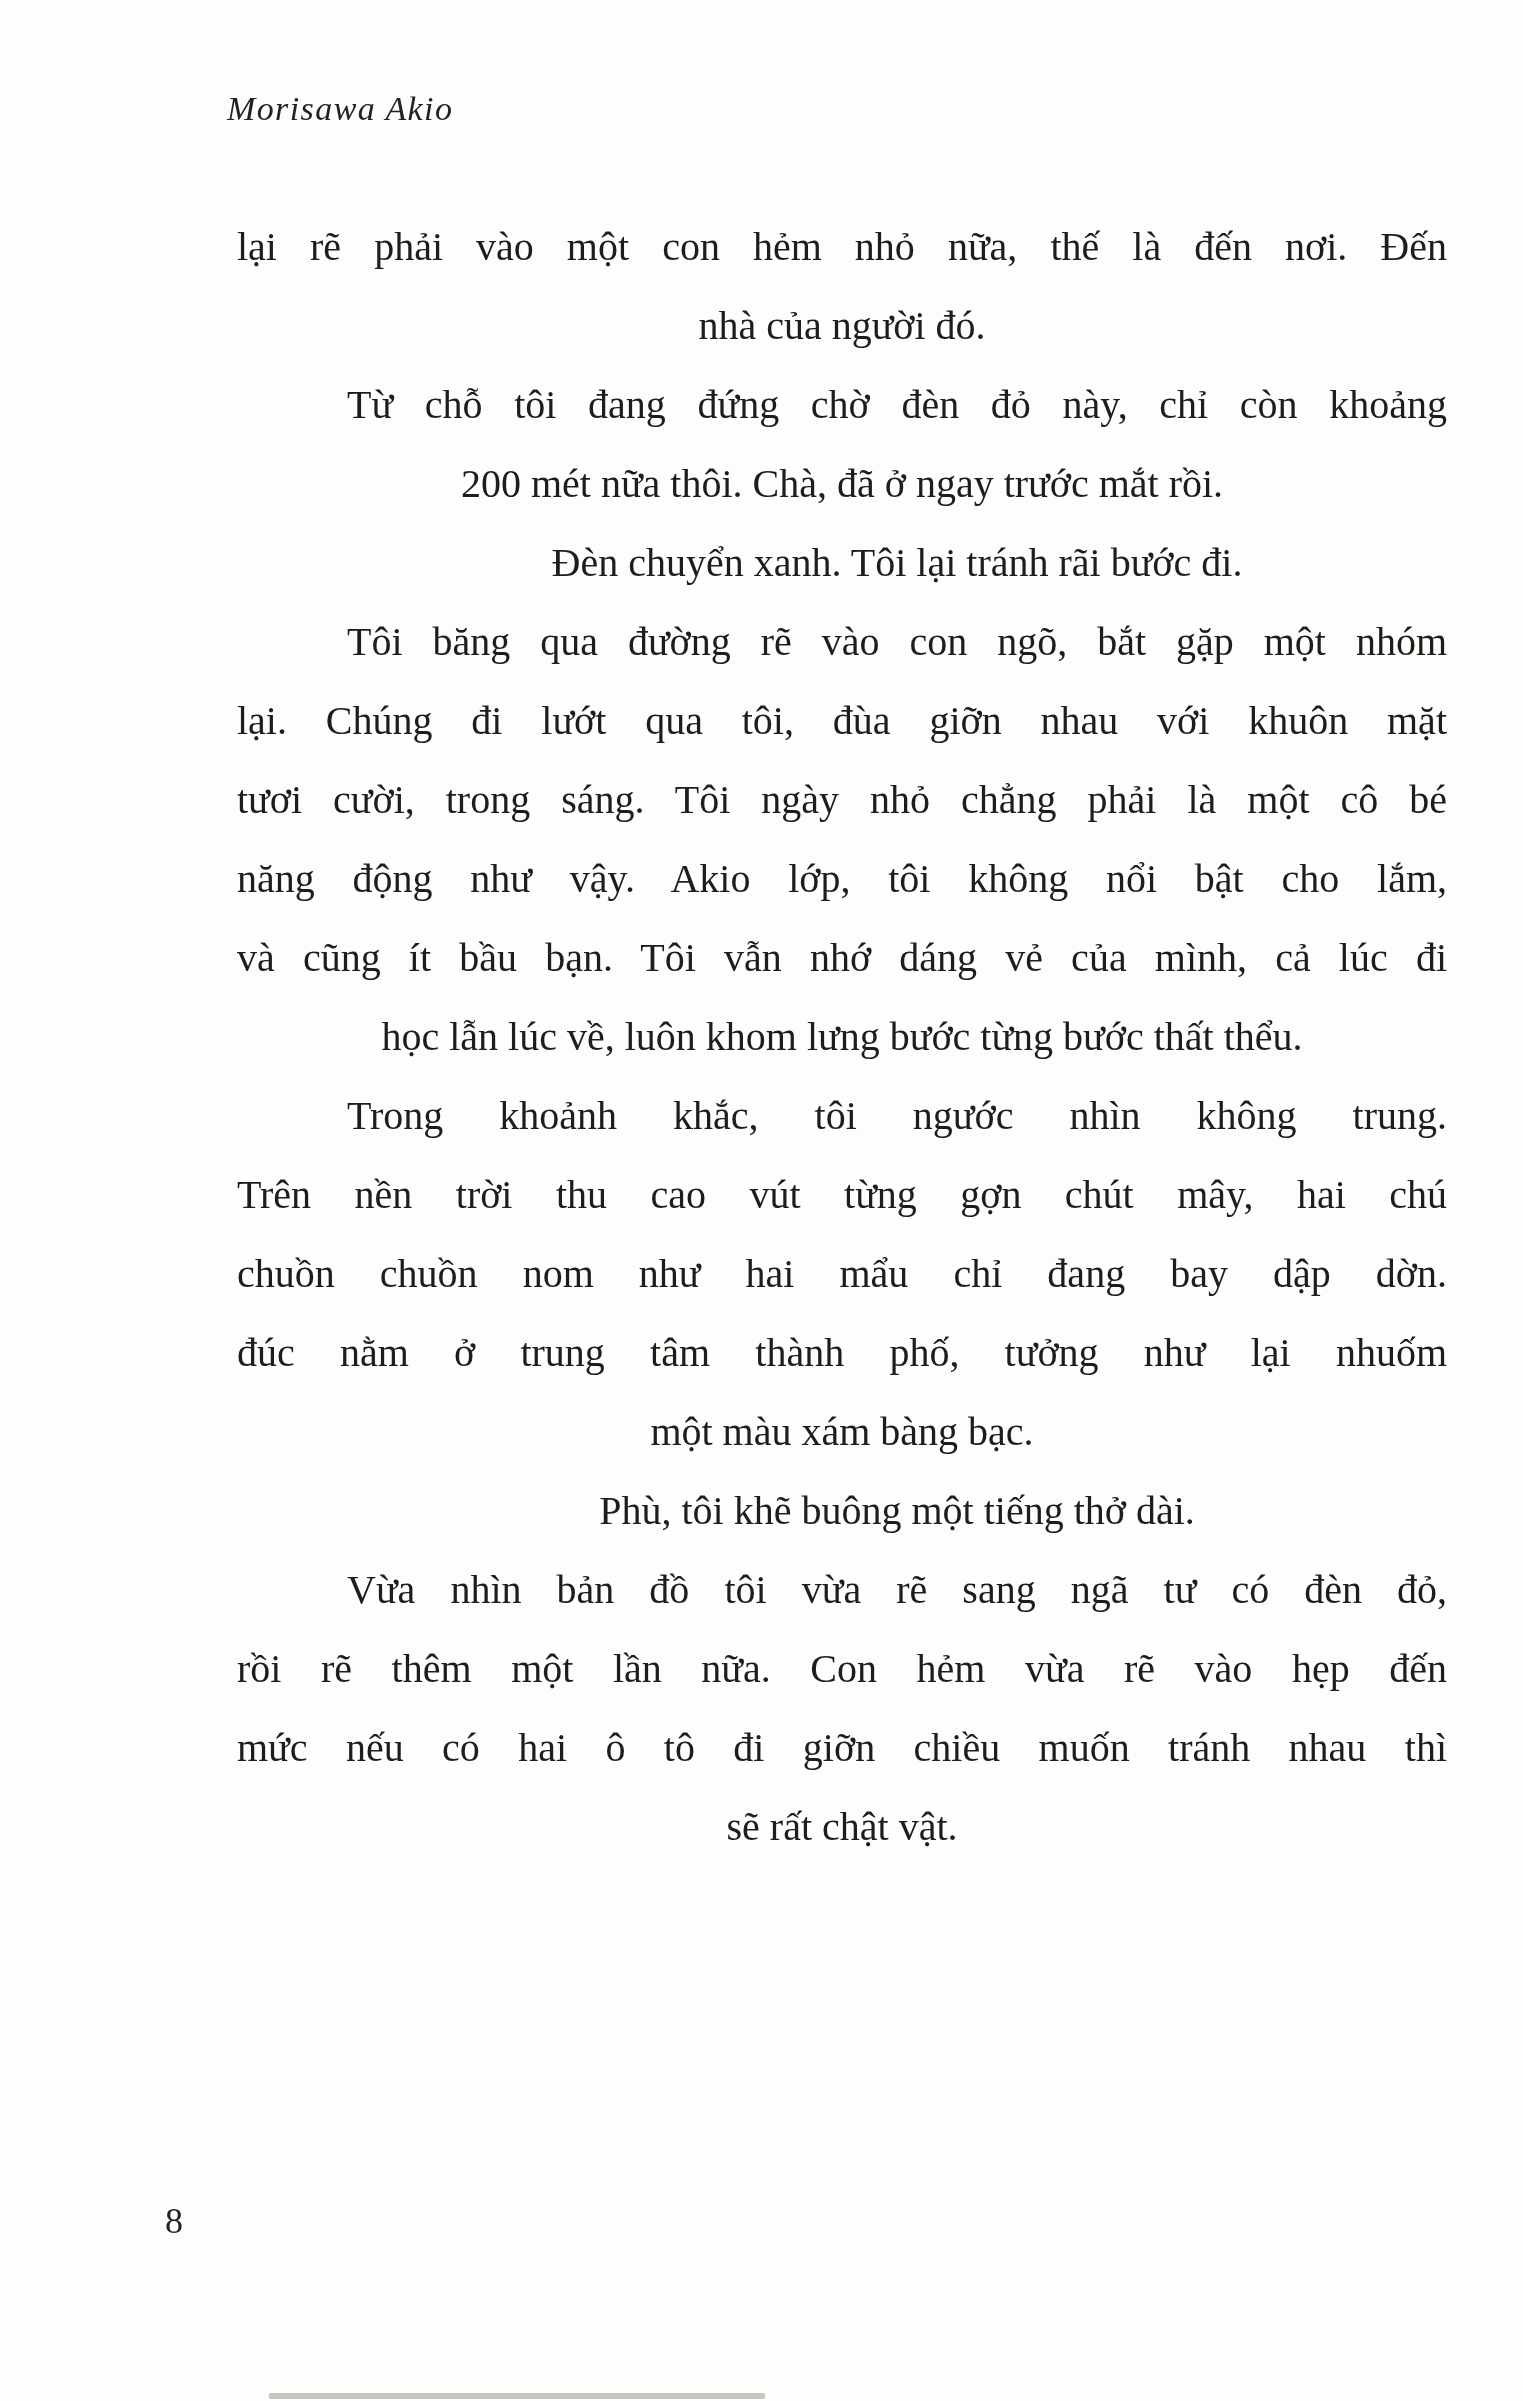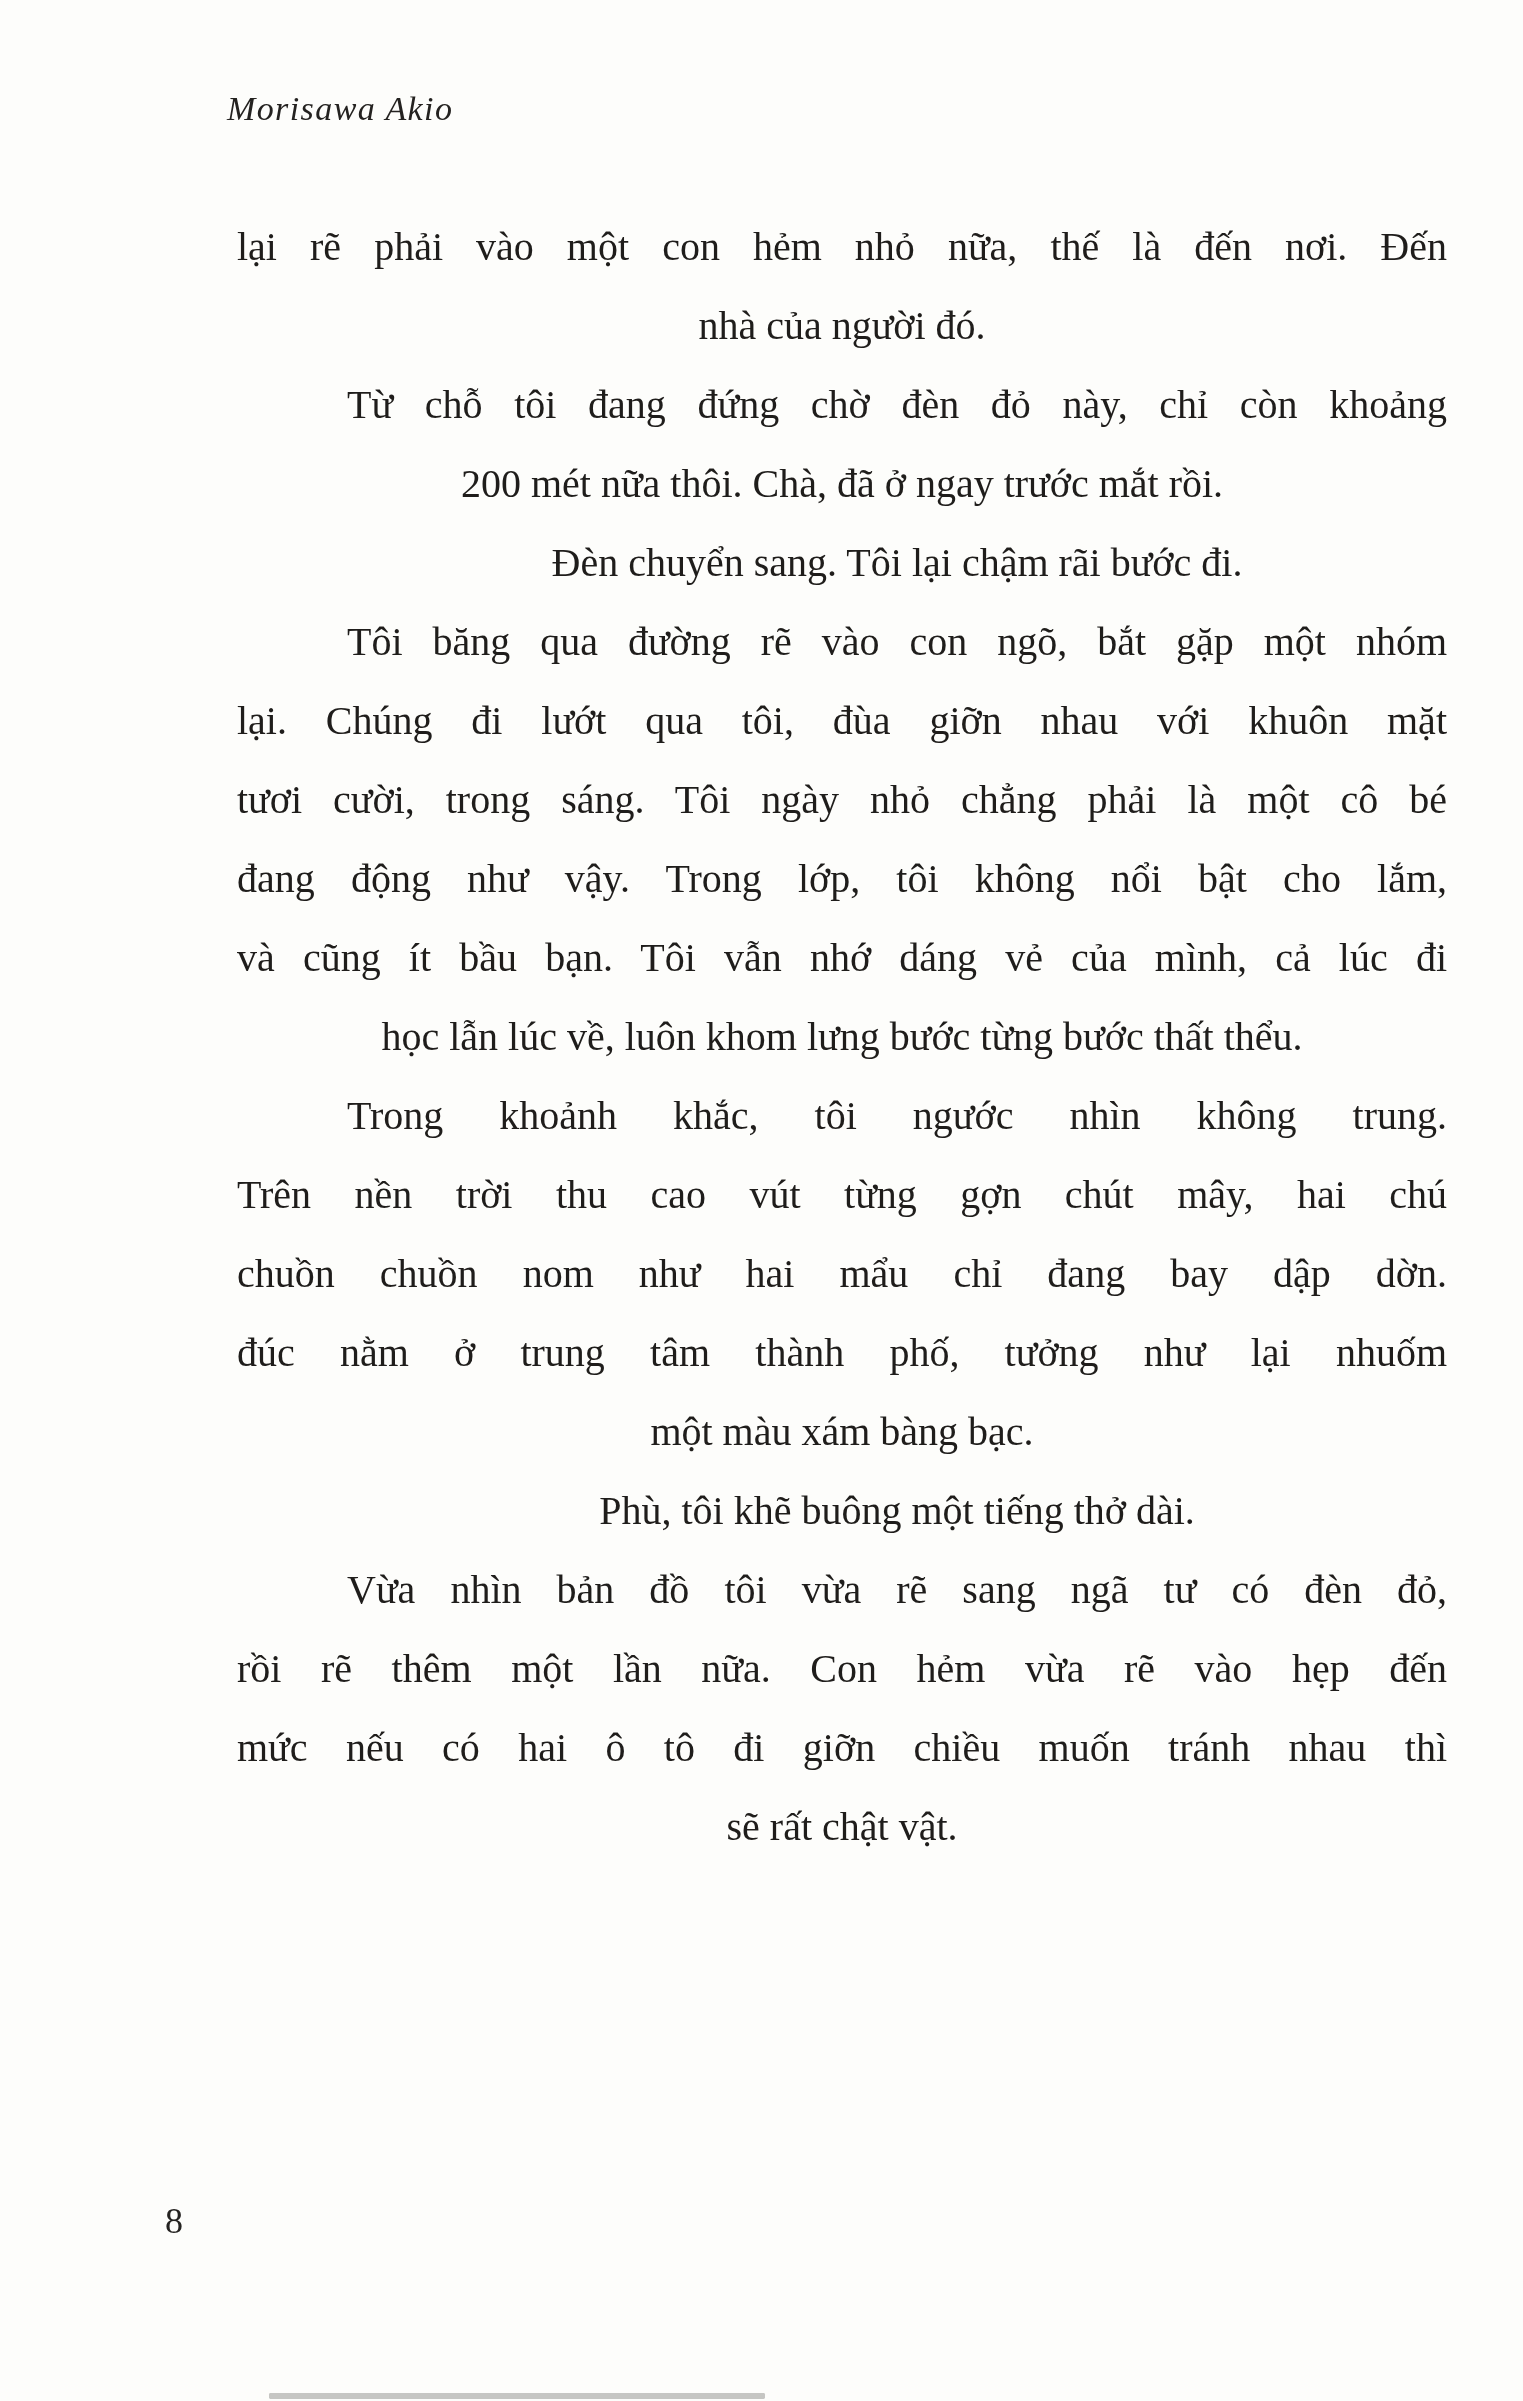--- a/index.html
+++ b/index.html
@@ -74,25 +74,25 @@
 
 <div class="page">
 
   <div class="running-header">Morisawa Akio</div>
 
   <div class="body-text" id="body-text">
       <div class="line justify">lại rẽ phải vào một con hẻm nhỏ nữa, thế là đến nơi. Đến</div>
       <div class="line">nhà của người đó.</div>
       <div class="line indent justify">Từ chỗ tôi đang đứng chờ đèn đỏ này, chỉ còn khoảng</div>
       <div class="line">200 mét nữa thôi. Chà, đã ở ngay trước mắt rồi.</div>
-      <div class="line indent">Đèn chuyển sang. Tôi lại chậm rãi bước đi.</div>
+      <div class="line indent">Đèn chuyển xanh. Tôi lại tránh rãi bước đi.</div>
       <div class="line indent justify">Tôi băng qua đường rẽ vào con ngõ, bắt gặp một nhóm</div>
       <div class="line justify">lại. Chúng đi lướt qua tôi, đùa giỡn nhau với khuôn mặt</div>
       <div class="line justify">tươi cười, trong sáng. Tôi ngày nhỏ chẳng phải là một cô bé</div>
-      <div class="line justify">đang động như vậy. Trong lớp, tôi không nổi bật cho lắm,</div>
+      <div class="line justify">năng động như vậy. Akio lớp, tôi không nổi bật cho lắm,</div>
       <div class="line justify">và cũng ít bầu bạn. Tôi vẫn nhớ dáng vẻ của mình, cả lúc đi</div>
       <div class="line">học lẫn lúc về, luôn khom lưng bước từng bước thất thểu.</div>
       <div class="line indent justify">Trong khoảnh khắc, tôi ngước nhìn không trung.</div>
       <div class="line justify">Trên nền trời thu cao vút từng gợn chút mây, hai chú</div>
       <div class="line justify">chuồn chuồn nom như hai mẩu chỉ đang bay dập dờn.</div>
       <div class="line justify">đúc nằm ở trung tâm thành phố, tưởng như lại nhuốm</div>
       <div class="line">một màu xám bàng bạc.</div>
       <div class="line indent">Phù, tôi khẽ buông một tiếng thở dài.</div>
       <div class="line indent justify">Vừa nhìn bản đồ tôi vừa rẽ sang ngã tư có đèn đỏ,</div>
       <div class="line justify">rồi rẽ thêm một lần nữa. Con hẻm vừa rẽ vào hẹp đến</div>

